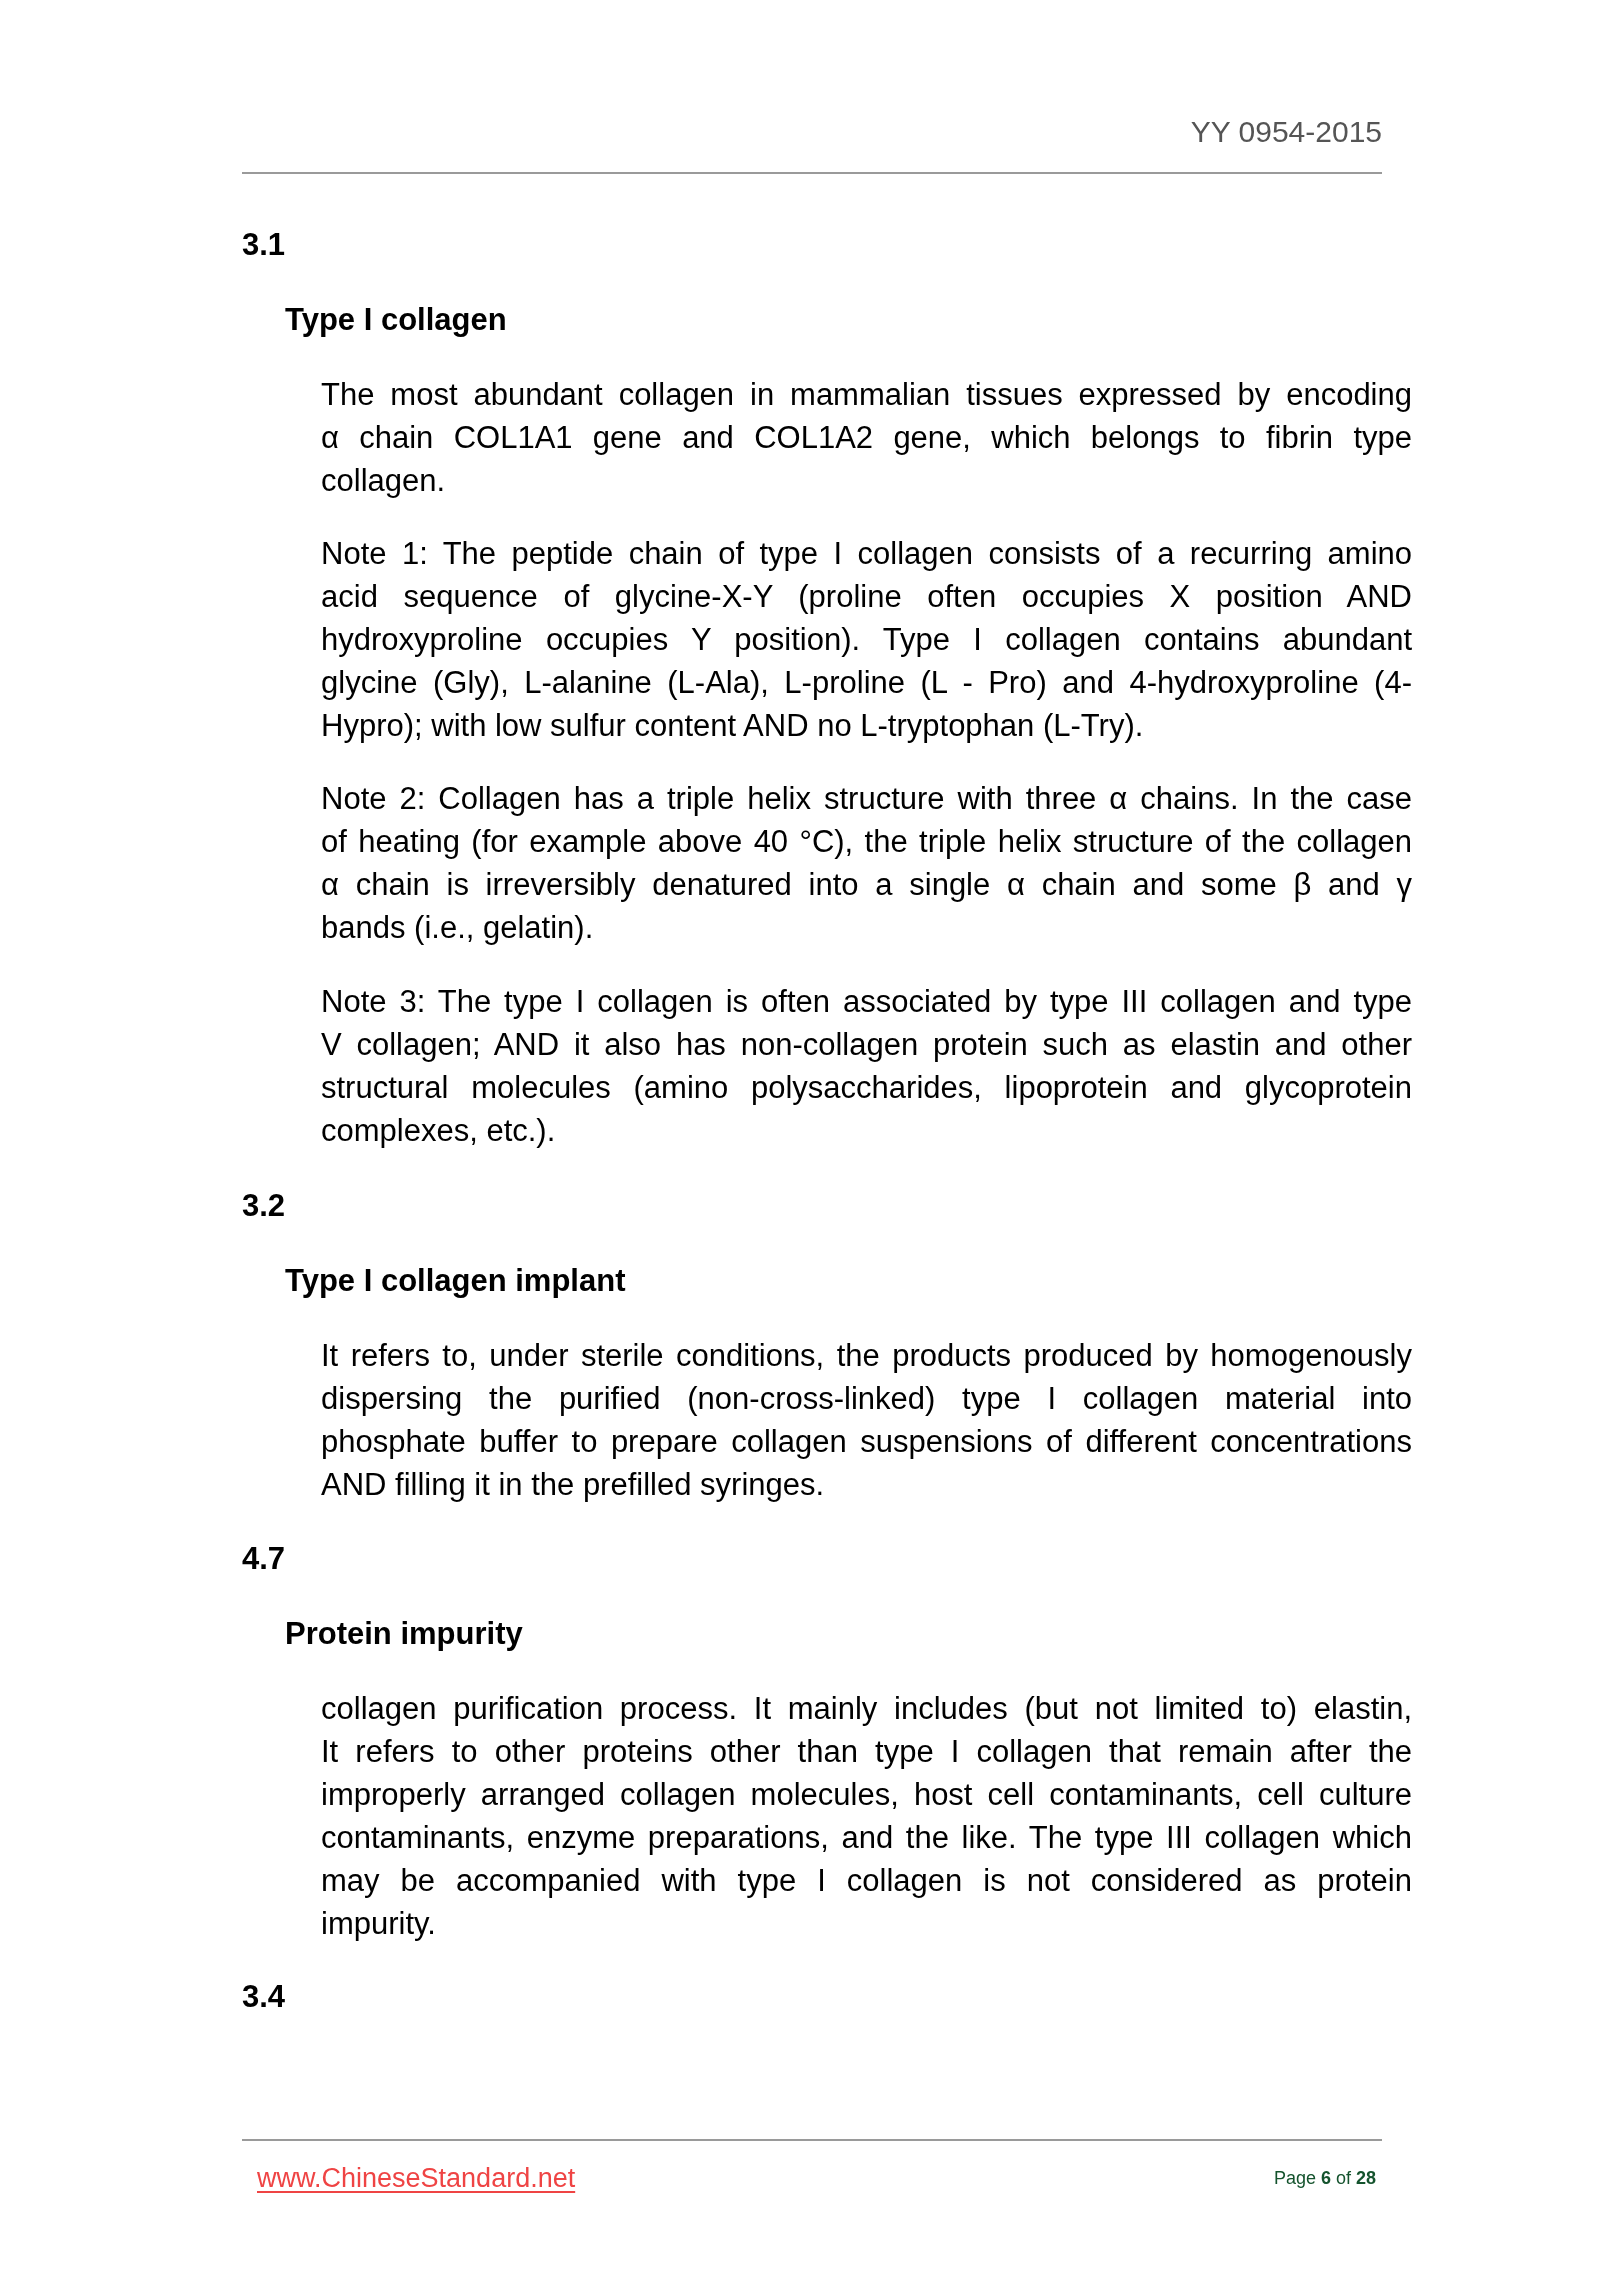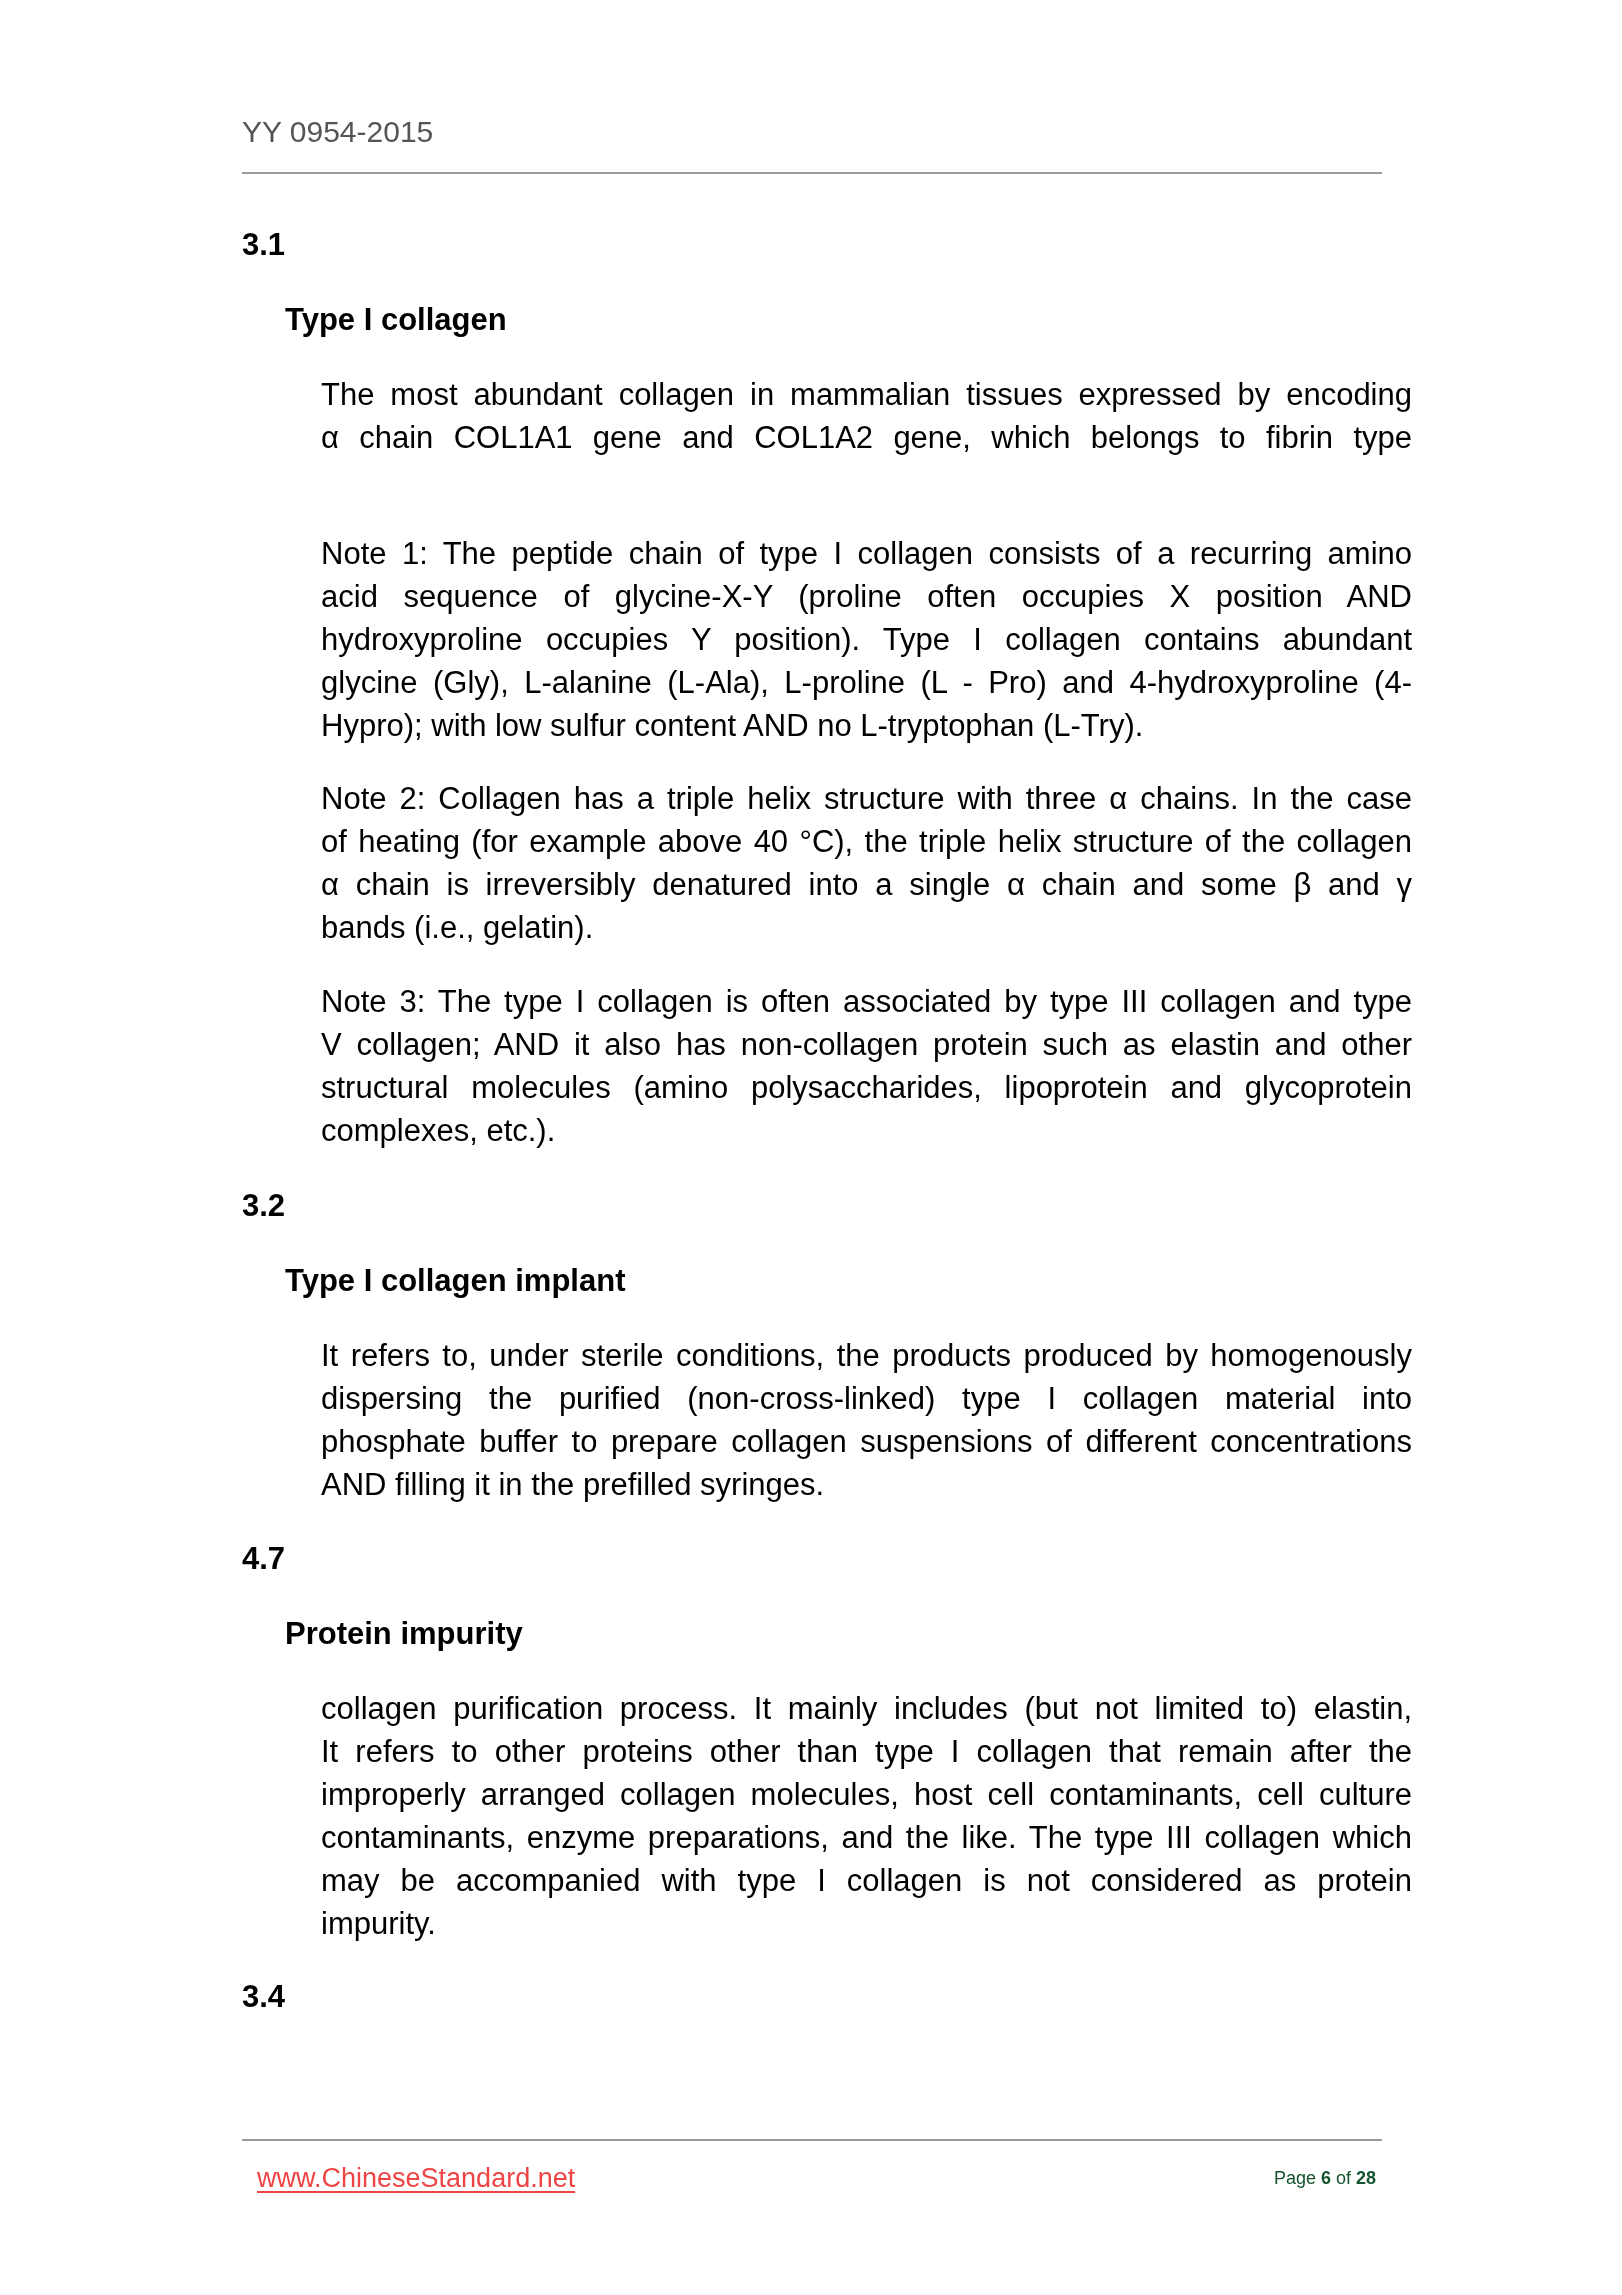--- a/index.html
+++ b/index.html
@@ -15,21 +15,21 @@
       font-family: "Liberation Sans", "DejaVu Sans", sans-serif;
       color: #000000;
     }
     .page-header-text {
       position: absolute;
       left: 242px;
       width: 1140px;
       top: 113px;
       font-size: 30px;
       line-height: 37px;
-      text-align: left;
+      text-align: right;
       color: #555555;
       white-space: nowrap;
     }
     .rule {
       position: absolute;
       left: 242px;
       width: 1140px;
       height: 1.7px;
       background: #9a9a9a;
     }
@@ -101,20 +101,21 @@
 
 <div class="page-header-text">YY 0954-2015</div>
 <div class="rule top"></div>
 
 <div class="sec-num" style="top:223px">3.1</div>
 <div class="sec-title" style="top:298px">Type I collagen</div>
 
 <div class="para" style="top:373px">
   <span class="line">The most abundant collagen in mammalian tissues expressed by encoding</span>
   <span class="line">α chain COL1A1 gene and COL1A2 gene, which belongs to fibrin type</span>
+  <span class="line last">collagen.</span>
 </div>
 
 <div class="para" style="top:532px">
   <span class="line">Note 1: The peptide chain of type I collagen consists of a recurring amino</span>
   <span class="line">acid sequence of glycine-X-Y (proline often occupies X position AND</span>
   <span class="line">hydroxyproline occupies Y position). Type I collagen contains abundant</span>
   <span class="line">glycine (Gly), L-alanine (L-Ala), L-proline (L - Pro) and 4-hydroxyproline (4-</span>
   <span class="line last">Hypro); with low sulfur content AND no L-tryptophan (L-Try).</span>
 </div>
 

